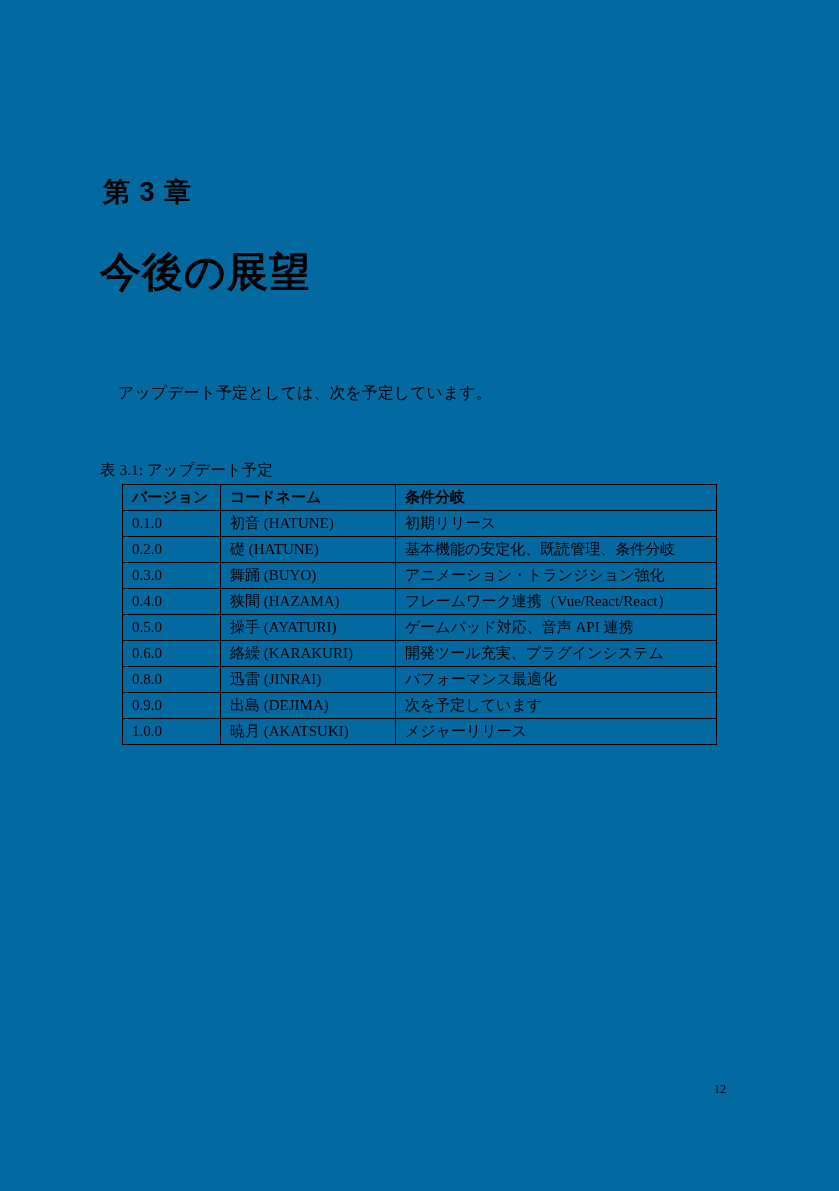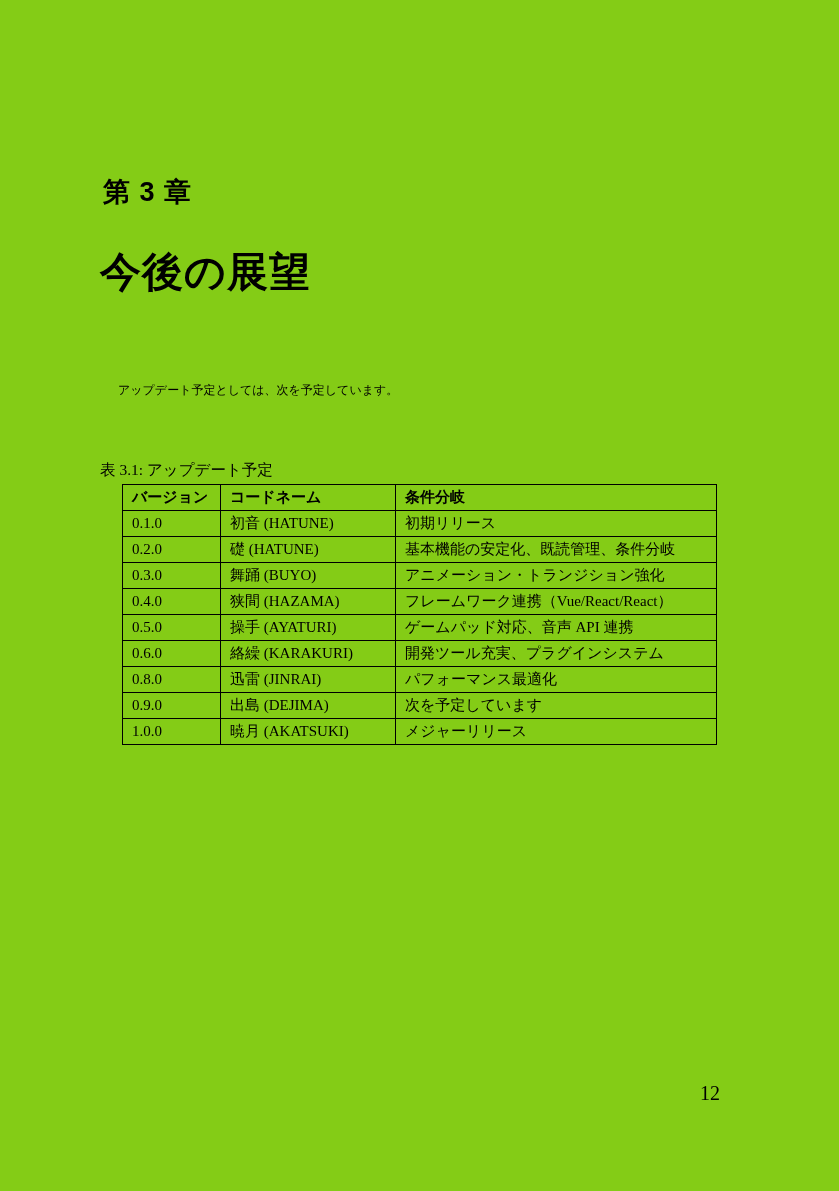--- a/index.html
+++ b/index.html
@@ -4,21 +4,21 @@
 <style>
   html, body {
     margin: 0;
     padding: 0;
     background: #ffffff;
   }
   .page {
     position: relative;
     width: 839px;
     height: 1191px;
-    background: #84cc16;
+    background: #0369a1;
     color: #000000;
     overflow: hidden;
     font-family: "Liberation Serif", "DejaVu Serif", serif;
   }
   .chapter-label {
     position: absolute;
     left: 103px;
     top: 176px;
     font-family: "Liberation Sans", "DejaVu Sans", sans-serif;
     font-weight: bold;
@@ -33,21 +33,21 @@
     font-family: "Liberation Sans", "DejaVu Sans", sans-serif;
     font-weight: bold;
     font-size: 41px;
     letter-spacing: 1px;
     line-height: 1.2;
   }
   .intro-text {
     position: absolute;
     left: 118px;
     top: 381px;
-    font-size: 12px;
+    font-size: 16px;
     line-height: 1.5;
   }
   .caption-wrap {
     position: absolute;
     left: 100px;
     top: 460px;
     width: 640px;
     text-align: left;
   }
   .table-caption {
@@ -79,22 +79,22 @@
     margin-top: 36px;
   }
   .col-version { width: 98px; }
   .col-codename { width: 175px; }
   .col-features { width: 321px; }
   .page-number {
     position: absolute;
     left: 700px;
     top: 1082px;
     width: 40px;
-    text-align: left;
-    font-size: 20px;
+    text-align: center;
+    font-size: 12px;
   }
 </style>
 </head>
 <body>
 
 <div class="page">
 
   <div class="chapter-label">第 3 章</div>
 
   <div class="chapter-title">今後の展望</div>

